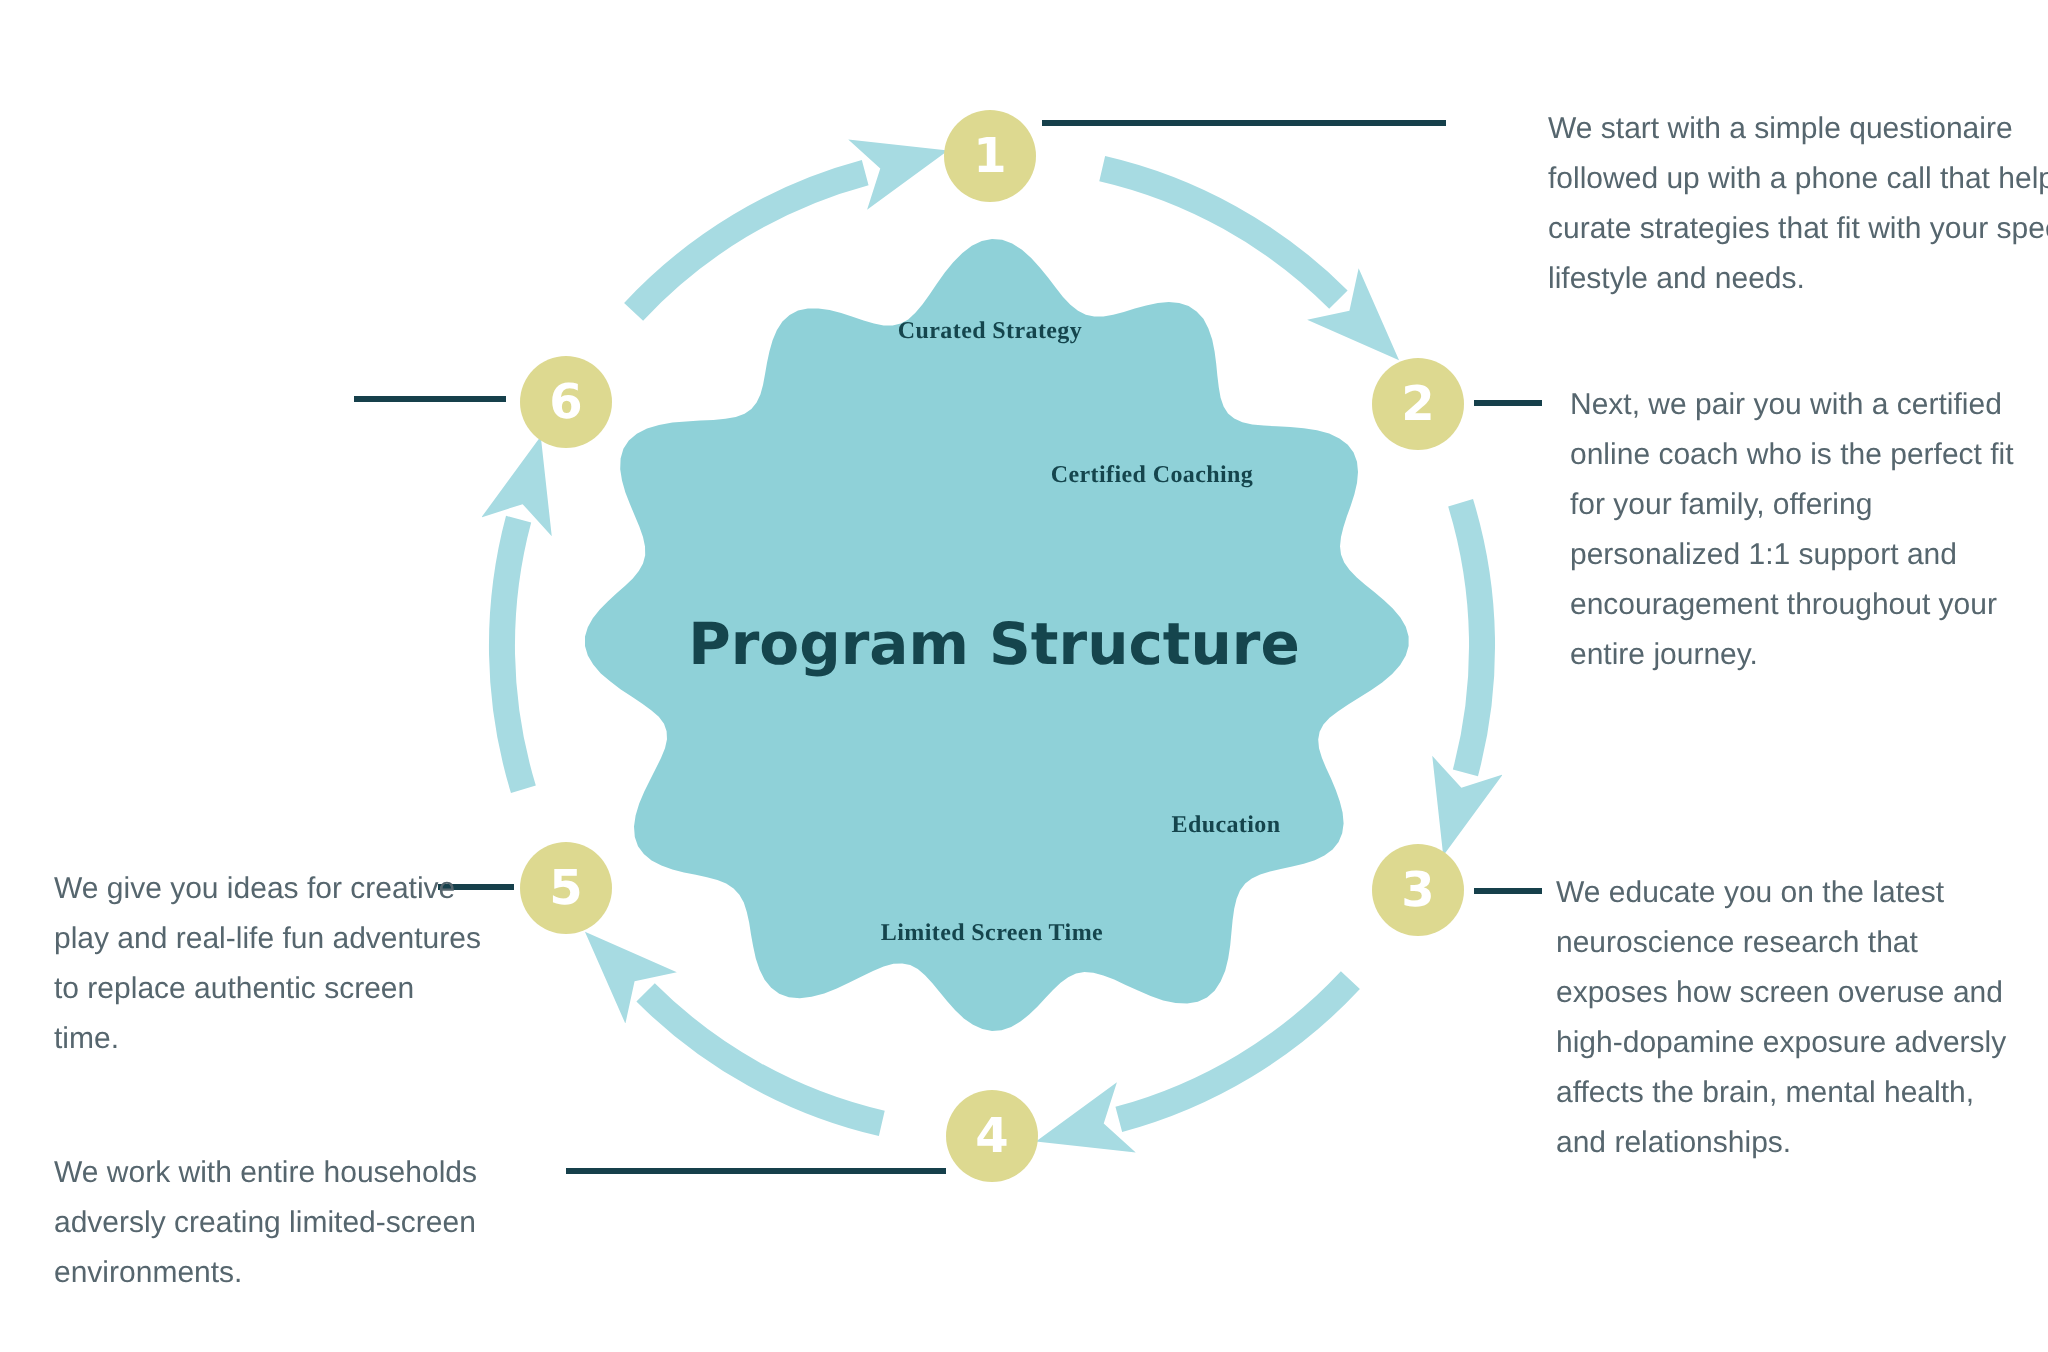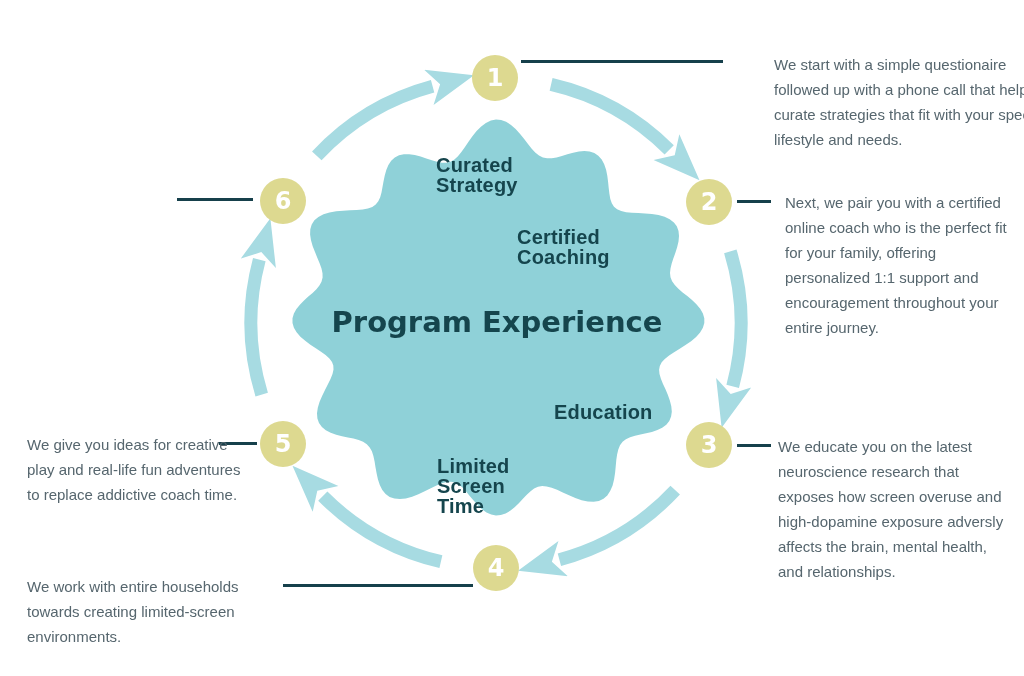--- a/index.html
+++ b/index.html
@@ -12,23 +12,23 @@
   .blob{fill:var(--blob,#8fd1d8);}
   .arc{stroke:var(--arrow,#a7dbe2);stroke-width:13;fill:none;}
   .ah{fill:var(--arrow,#a7dbe2);}
   .step{
     position:absolute;width:46px;height:46px;border-radius:50%;
     background:var(--circle,#ddd990);color:#ffffff;
     display:flex;align-items:center;justify-content:center;
     font-family:"DejaVu Sans",sans-serif;font-weight:bold;font-size:24px;
   }
   .blob-label{
-    position:absolute;width:118px;text-align:left;
-    font-family:Liberation Sans, sans-serif;font-weight:bold;
-    font-size:20px;line-height:20px;color:var(--heading,#15454d);
+    position:absolute;width:118px;text-align:center;
+    font-family:Liberation Serif, serif;font-weight:bold;
+    font-size:12px;line-height:20px;color:var(--heading,#15454d);
     letter-spacing:.2px;
   }
   .title{
     position:absolute;left:307px;top:305px;width:380px;text-align:center;
     font-family:"DejaVu Sans",sans-serif;font-weight:bold;
     font-size:29px;color:var(--heading,#15454d);
   }
   .desc{
     position:absolute;font-size:15px;line-height:25px;
     color:var(--para,#56666e);
@@ -74,28 +74,28 @@
     </div>
   <div class="step" style="left:260px;top:178px;">
       <span>6</span>
     </div>
 
   <div class="blob-label" style="left:436px;top:155px;">Curated Strategy</div>
   <div class="blob-label" style="left:517px;top:227px;">Certified Coaching</div>
   <div class="blob-label" style="left:554px;top:402px;">Education</div>
   <div class="blob-label" style="left:437px;top:456px;">Limited Screen Time</div>
 
-  <div class="title">Program Experience</div>
+  <div class="title">Program Structure</div>
 
   <div class="leader" style="left:521px;top:60px;width:202px;"></div>
   <div class="leader" style="left:737px;top:200px;width:34px;"></div>
   <div class="leader" style="left:737px;top:444px;width:34px;"></div>
   <div class="leader" style="left:283px;top:584px;width:190px;"></div>
   <div class="leader" style="left:219px;top:442px;width:38px;"></div>
   <div class="leader" style="left:177px;top:198px;width:76px;"></div>
 
   <div class="desc" style="left:774px;top:52px;width:282px;">We start with a simple questionaire followed up with a phone call that helps us curate strategies that fit with your specific lifestyle and needs.</div>
   <div class="desc" style="left:785px;top:190px;width:230px;">Next, we pair you with a certified online coach who is the perfect fit for your family, offering personalized 1:1 support and encouragement throughout your entire journey.</div>
   <div class="desc" style="left:778px;top:434px;width:238px;">We educate you on the latest neuroscience research that exposes how screen overuse and high-dopamine exposure adversly affects the brain, mental health, and relationships.</div>
-  <div class="desc" style="left:27px;top:574px;width:260px;">We work with entire households towards creating limited-screen environments.</div>
-  <div class="desc" style="left:27px;top:432px;width:215px;">We give you ideas for creative play and real-life fun adventures to replace addictive coach time.</div>
+  <div class="desc" style="left:27px;top:574px;width:260px;">We work with entire households adversly creating limited-screen environments.</div>
+  <div class="desc" style="left:27px;top:432px;width:215px;">We give you ideas for creative play and real-life fun adventures to replace authentic screen time.</div>
 
 </div>
 
 </body></html>

